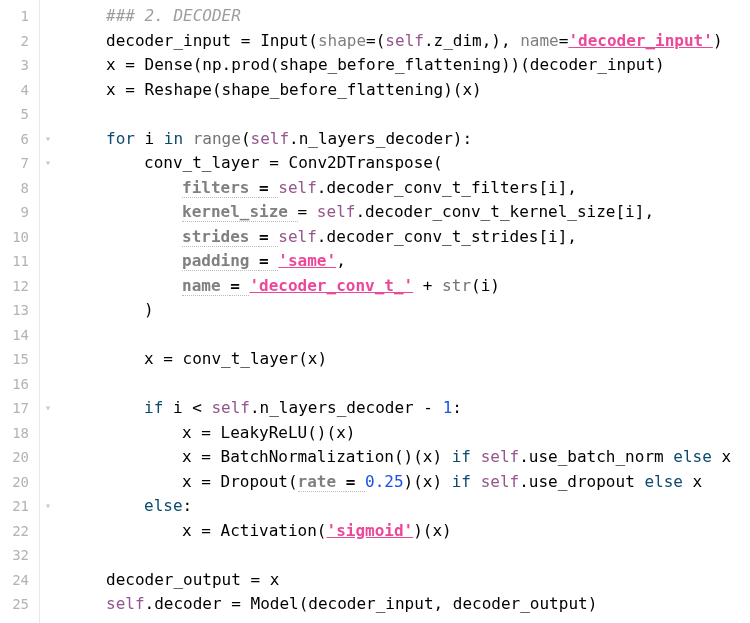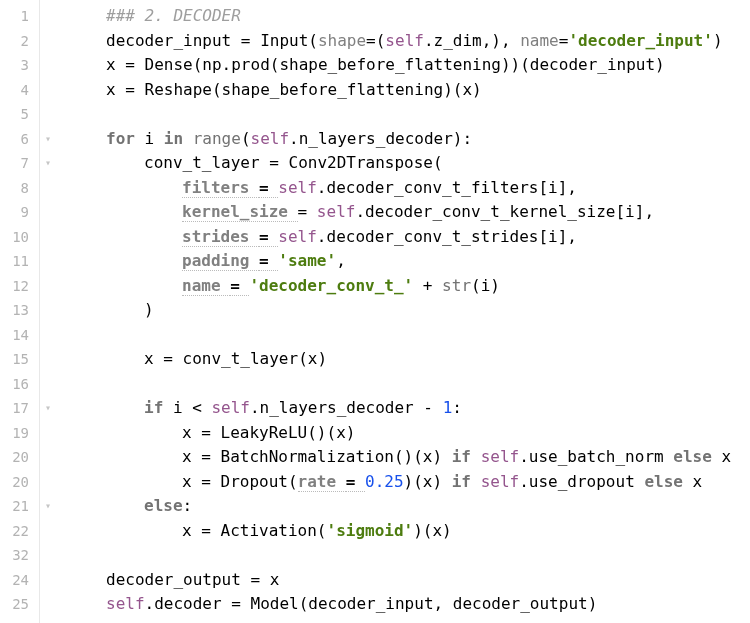--- a/index.html
+++ b/index.html
@@ -48,24 +48,24 @@
     .fold-marker {
       position: absolute;
       left: 2px;
       color: #c6c6c6;
       font-size: 10px;
       cursor: pointer;
       width: 12px;
       text-align: center;
     }
     .tok-comment { color: #9e9e9e; font-style: italic; }
-    .tok-keyword { color: #737373; font-weight: 700; }
+    .tok-keyword { color: #0c4a6e; font-weight: 400; }
     .tok-self    { color: #94558d; }
     .tok-number  { color: #1750eb; }
-    .tok-string  { color: #4d7c0f; font-weight: 600; }
+    .tok-string  { color: #ec4899; font-weight: 600; text-decoration: underline; }
     .tok-builtin { color: #737373; }
     .tok-param   { color: #808080; }
     .tok-id      { color: #000000; }
     .tok-op      { color: #000000; }
     .underline-dotted {
       border-bottom: 1px dotted #bbbbbb;
       font-weight: bold;
     }
   </style>
 </head>
@@ -82,21 +82,21 @@
     <div class="gutter-line">8</div>
     <div class="gutter-line">9</div>
     <div class="gutter-line">10</div>
     <div class="gutter-line">11</div>
     <div class="gutter-line">12</div>
     <div class="gutter-line">13</div>
     <div class="gutter-line">14</div>
     <div class="gutter-line">15</div>
     <div class="gutter-line">16</div>
     <div class="gutter-line">17</div>
-    <div class="gutter-line">19</div>
+    <div class="gutter-line">18</div>
     <div class="gutter-line">20</div>
     <div class="gutter-line">20</div>
     <div class="gutter-line">21</div>
     <div class="gutter-line">22</div>
     <div class="gutter-line">32</div>
     <div class="gutter-line">24</div>
     <div class="gutter-line">25</div>
   </div>
 <div class="code-area"><div class="code-line"><span style="display: inline-block; width: 48px;"></span><span class="tok-comment">### 2. DECODER</span></div><div class="code-line"><span style="display: inline-block; width: 48px;"></span><span class="tok-id">decoder_input = Input(</span><span class="tok-param">shape</span><span class="tok-op">=(</span><span class="tok-self">self</span><span class="tok-id">.z_dim,), </span><span class="tok-param">name</span><span class="tok-op">=</span><span class="tok-string">'decoder_input'</span><span class="tok-op">)</span></div><div class="code-line"><span style="display: inline-block; width: 48px;"></span><span class="tok-id">x = Dense(np.prod(shape_before_flattening))(decoder_input)</span></div><div class="code-line"><span style="display: inline-block; width: 48px;"></span><span class="tok-id">x = Reshape(shape_before_flattening)(x)</span></div><div class="code-line"><span style="display: inline-block; width: 48px;"></span><span class=""></span></div><div class="code-line"><span class="fold-marker">▾</span><span style="display: inline-block; width: 48px;"></span><span class="tok-keyword">for </span><span class="tok-id">i </span><span class="tok-keyword">in </span><span class="tok-builtin">range</span><span class="tok-op">(</span><span class="tok-self">self</span><span class="tok-id">.n_layers_decoder):</span></div><div class="code-line"><span class="fold-marker">▾</span><span style="display: inline-block; width: 86px;"></span><span class="tok-id">conv_t_layer = Conv2DTranspose(</span></div><div class="code-line"><span style="display: inline-block; width: 124px;"></span><span class="tok-param underline-dotted">filters </span><span class="tok-op underline-dotted">= </span><span class="tok-self">self</span><span class="tok-id">.decoder_conv_t_filters[i],</span></div><div class="code-line"><span style="display: inline-block; width: 124px;"></span><span class="tok-param underline-dotted">kernel_size </span><span class="tok-op">= </span><span class="tok-self">self</span><span class="tok-id">.decoder_conv_t_kernel_size[i],</span></div><div class="code-line"><span style="display: inline-block; width: 124px;"></span><span class="tok-param underline-dotted">strides </span><span class="tok-op underline-dotted">= </span><span class="tok-self">self</span><span class="tok-id">.decoder_conv_t_strides[i],</span></div><div class="code-line"><span style="display: inline-block; width: 124px;"></span><span class="tok-param underline-dotted">padding </span><span class="tok-op underline-dotted">= </span><span class="tok-string">'same'</span><span class="tok-op">,</span></div><div class="code-line"><span style="display: inline-block; width: 124px;"></span><span class="tok-param underline-dotted">name </span><span class="tok-op underline-dotted">= </span><span class="tok-string">'decoder_conv_t_'</span><span class="tok-op"> + </span><span class="tok-builtin">str</span><span class="tok-op">(i)</span></div><div class="code-line"><span style="display: inline-block; width: 86px;"></span><span class="tok-op">)</span></div><div class="code-line"><span style="display: inline-block; width: 48px;"></span><span class=""></span></div><div class="code-line"><span style="display: inline-block; width: 86px;"></span><span class="tok-id">x = conv_t_layer(x)</span></div><div class="code-line"><span style="display: inline-block; width: 48px;"></span><span class=""></span></div><div class="code-line"><span class="fold-marker">▾</span><span style="display: inline-block; width: 86px;"></span><span class="tok-keyword">if </span><span class="tok-id">i &lt; </span><span class="tok-self">self</span><span class="tok-id">.n_layers_decoder - </span><span class="tok-number">1</span><span class="tok-op">:</span></div><div class="code-line"><span style="display: inline-block; width: 124px;"></span><span class="tok-id">x = LeakyReLU()(x)</span></div><div class="code-line"><span style="display: inline-block; width: 124px;"></span><span class="tok-id">x = BatchNormalization()(x) </span><span class="tok-keyword">if </span><span class="tok-self">self</span><span class="tok-id">.use_batch_norm </span><span class="tok-keyword">else </span><span class="tok-id">x</span></div><div class="code-line"><span style="display: inline-block; width: 124px;"></span><span class="tok-id">x = Dropout(</span><span class="tok-param underline-dotted">rate </span><span class="tok-op underline-dotted">= </span><span class="tok-number">0.25</span><span class="tok-id">)(x) </span><span class="tok-keyword">if </span><span class="tok-self">self</span><span class="tok-id">.use_dropout </span><span class="tok-keyword">else </span><span class="tok-id">x</span></div><div class="code-line"><span class="fold-marker">▾</span><span style="display: inline-block; width: 86px;"></span><span class="tok-keyword">else</span><span class="tok-op">:</span></div><div class="code-line"><span style="display: inline-block; width: 124px;"></span><span class="tok-id">x = Activation(</span><span class="tok-string">'sigmoid'</span><span class="tok-id">)(x)</span></div><div class="code-line"><span style="display: inline-block; width: 48px;"></span><span class=""></span></div><div class="code-line"><span style="display: inline-block; width: 48px;"></span><span class="tok-id">decoder_output = x</span></div><div class="code-line"><span style="display: inline-block; width: 48px;"></span><span class="tok-self">self</span><span class="tok-id">.decoder = Model(decoder_input, decoder_output)</span></div></div>
 

